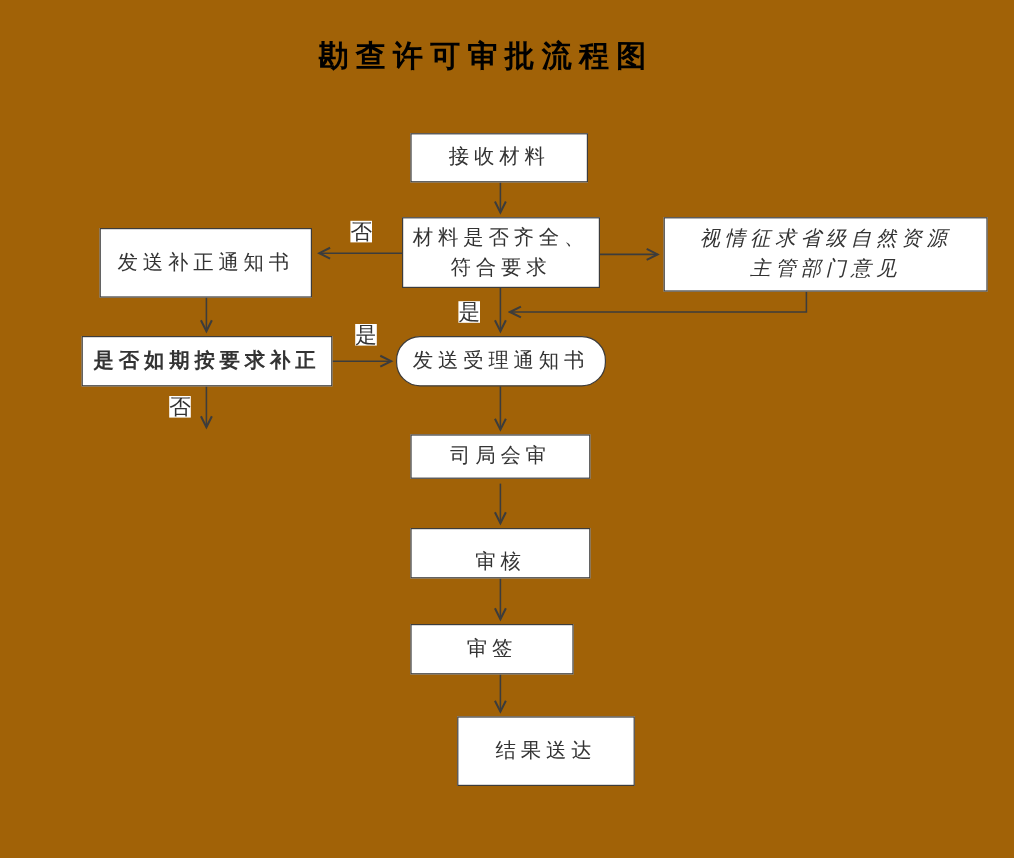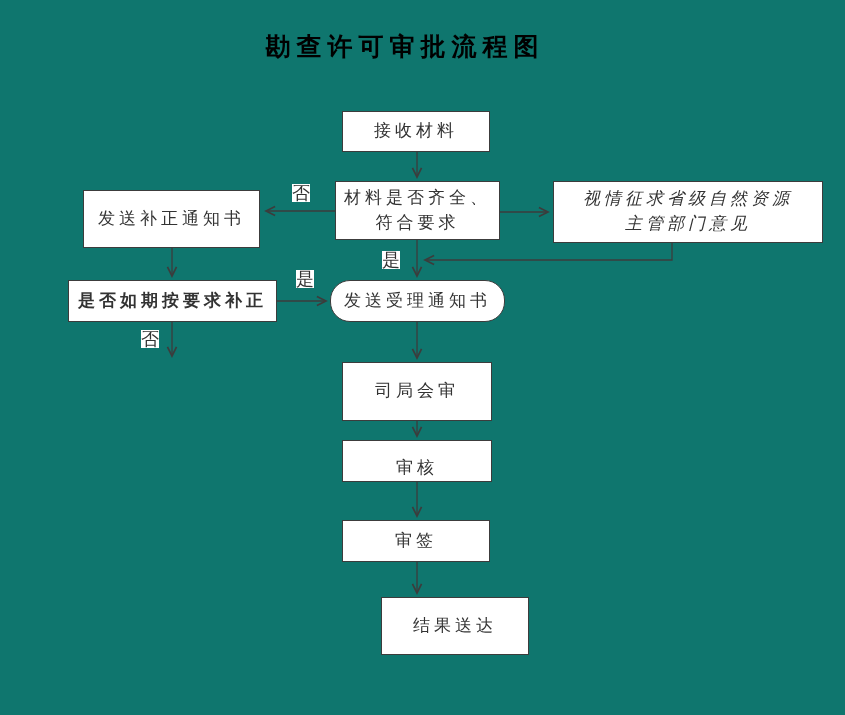--- a/index.html
+++ b/index.html
@@ -5,21 +5,21 @@
   * { margin: 0; padding: 0; box-sizing: border-box; }
   html, body { background: #ffffff; }
   body {
     font-family: "Liberation Serif", "DejaVu Serif", serif;
     color: #2b2b2b;
   }
   .canvas {
     position: relative;
     width: 845px;
     height: 715px;
-    background: #0f766e;
+    background: #a16207;
     overflow: hidden;
   }
   .title {
     position: absolute;
     left: 0;
     top: 30px;
     width: 810px;
     text-align: center;
     font-size: 25px;
     font-weight: bold;
@@ -105,29 +105,29 @@
 
   <div class="node" style="left:68px; top:280px; width:209px; height:42px;font-weight:bold;">
     <span>是否如期按要求补正</span>
   </div>
 
 
   <div class="node" style="left:330px; top:280px; width:175px; height:42px;border-radius:20px;">
     <span>发送受理通知书</span>
   </div>
 
-  <div class="node" style="left:342px; top:362px; width:150px; height:59px;justify-content:center;">
+  <div class="node" style="left:342px; top:362px; width:150px; height:37px;justify-content:center;">
     <span>司局会审</span>
   </div>
 
   <div class="node" style="left:342px; top:440px; width:150px; height:42px;justify-content:flex-end;">
     <span>审核</span>
   </div>
 
-  <div class="node" style="left:342px; top:520px; width:148px; height:42px;">
+  <div class="node" style="left:342px; top:520px; width:136px; height:42px;">
     <span>审签</span>
   </div>
 
   <div class="node" style="left:342px; top:597px; width:148px; height:58px;margin-left:39px;">
     <span>结果送达</span>
   </div>
 
   <div class="edge-label" style="left:292px; top:184px;">否</div>
 
   <div class="edge-label" style="left:382px; top:251px;">是</div>

